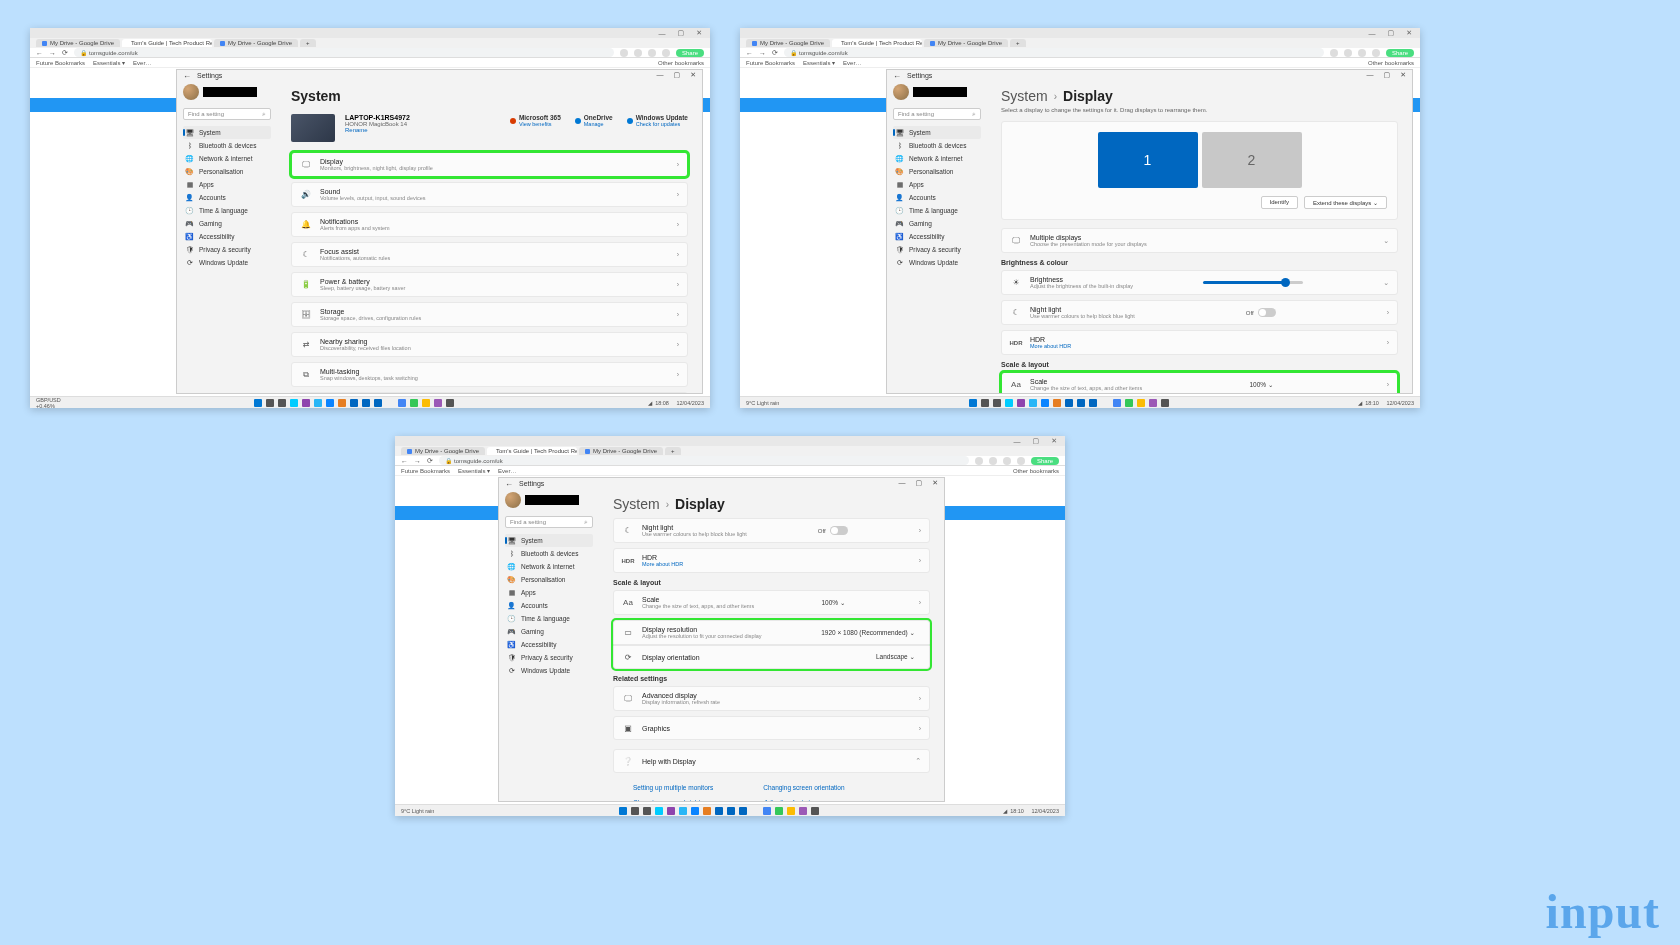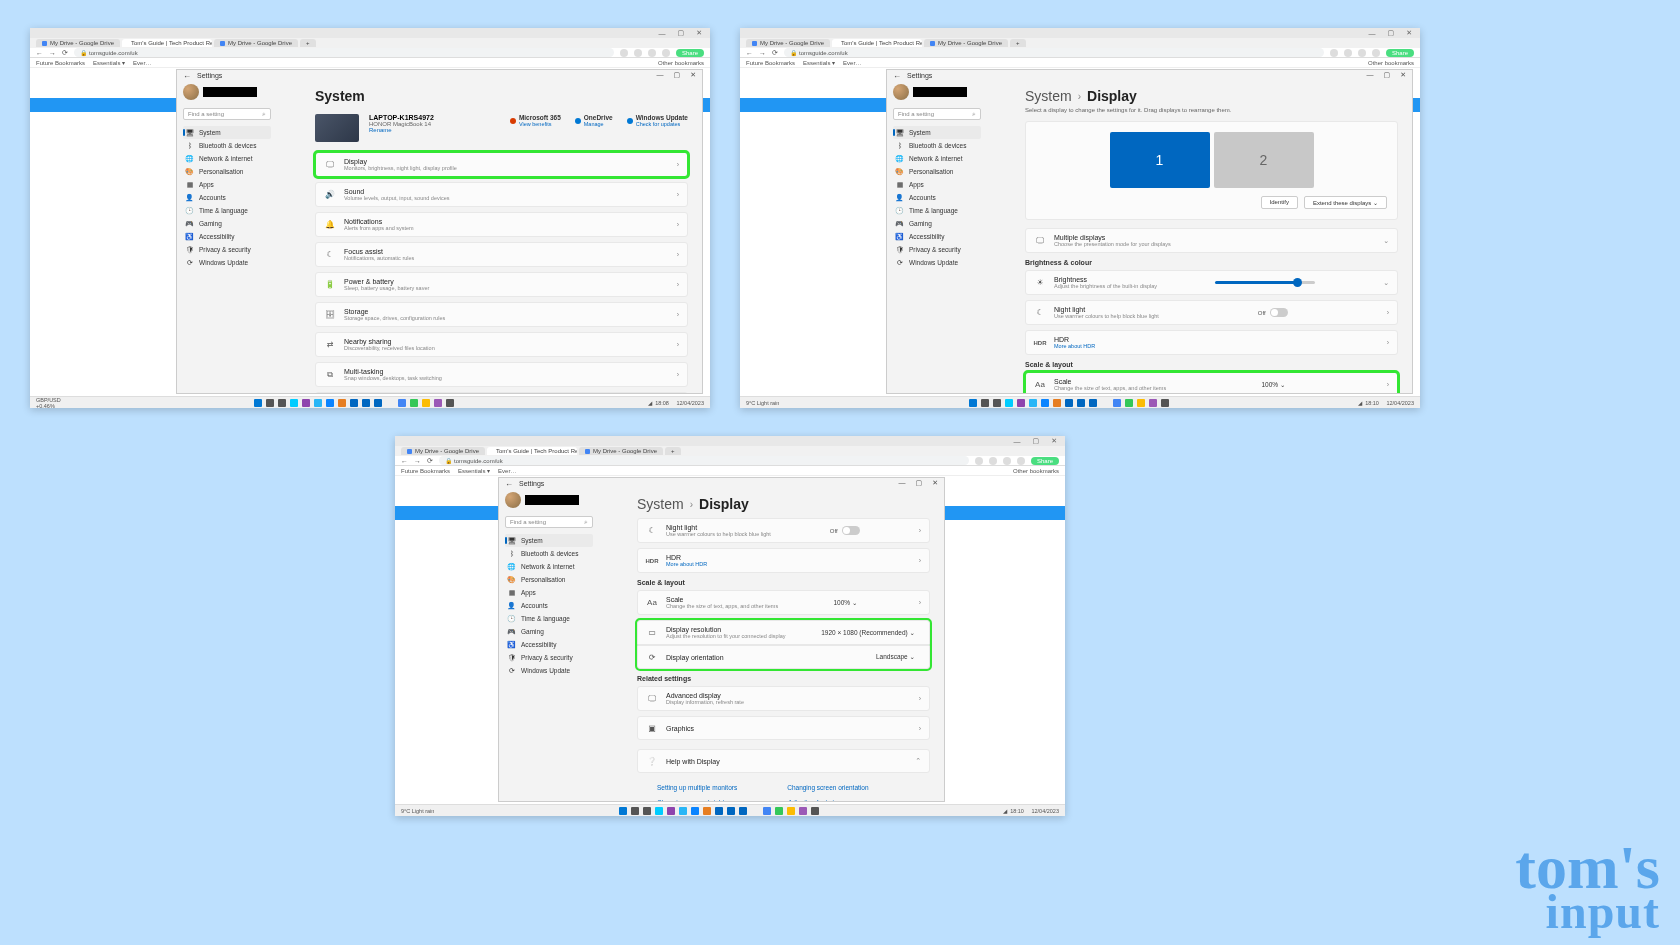--- a/index.html
+++ b/index.html
@@ -22,21 +22,21 @@
 .addrbar .ext { width: 8px; height: 8px; border-radius: 50%; background: #ddd; }
 .addrbar .share { background: #4ade80; color: #fff; font-size: 6px; padding: 1px 6px; border-radius: 6px; }
 .bmrow { height: 10px; background: #fff; border-bottom: 1px solid #eee; display: flex; align-items: center; padding: 0 6px; gap: 8px; font-size: 6px; color: #555; }
 .bmrow .right { margin-left: auto; }
 
 
 .settings { position: absolute; left: 146px; top: 41px; right: 7px; bottom: 14px; background: #f3f3f3; border: 1px solid #ccc; display: flex; flex-direction: column; }
 .swinbar { height: 10px; display: flex; align-items: center; padding: 0 6px; gap: 6px; font-size: 7px; color: #333; }
 .swinbar .back { font-size: 8px; }
 .swinbar .ctrls { margin-left: auto; display: flex; gap: 10px; font-size: 7px; color: #555; }
-.sbody { display: flex; flex: 1; overflow: hidden; gap: 24px; }
+.sbody { display: flex; flex: 1; overflow: hidden; }
 .sidebar { width: 100px; padding: 4px 6px; }
 .userrow { display: flex; align-items: center; gap: 4px; margin-bottom: 8px; }
 .avatar { width: 16px; height: 16px; border-radius: 50%; background: radial-gradient(circle at 30% 30%, #d4a574, #8b6f47); }
 .uname { width: 54px; height: 10px; background: #000; }
 .searchbox { background: #fff; border: 1px solid #ccc; border-radius: 2px; padding: 1px 4px; font-size: 6px; color: #888; display: flex; align-items: center; margin-bottom: 6px; }
 .searchbox .mag { margin-left: auto; font-size: 7px; }
 .navlist { list-style: none; }
 .navlist li { display: flex; align-items: center; gap: 5px; padding: 2.5px 3px; font-size: 6.5px; color: #333; border-radius: 2px; position: relative; }
 .navlist li.active { background: #eaeaea; }
 .navlist li.active::before { content: ""; position: absolute; left: 0; top: 3px; bottom: 3px; width: 2px; background: #0067c0; border-radius: 1px; }
@@ -768,15 +768,14 @@
         <span class="tico" style="background: rgb(52, 199, 89);"></span>
         <span class="tico" style="background: rgb(251, 188, 5);"></span>
         <span class="tico" style="background: rgb(155, 89, 182);"></span>
         <span class="tico" style="background: rgb(85, 85, 85);"></span>
       </div>
       <div class="right"><span>◢</span><span>18:10</span>&nbsp;<span>12/04/2023</span></div>
     </div>
 </div>
 
 <div class="wm">
-    <div>tom's</div>
     <div class="l2">input</div>
   </div>
 
 </body></html>

